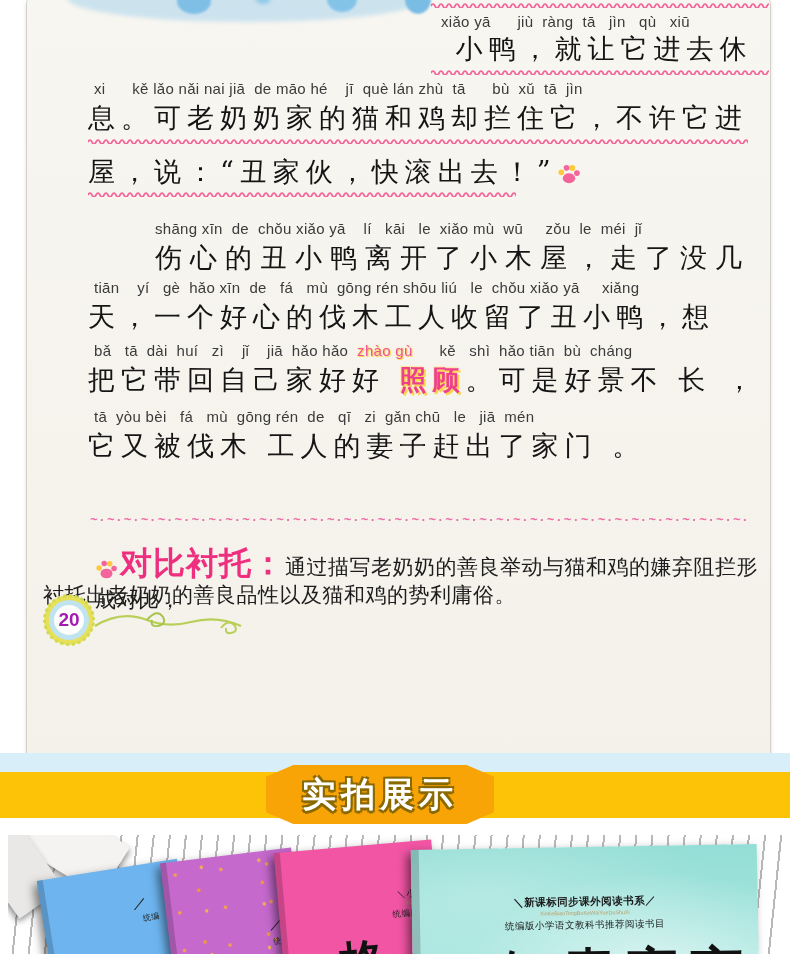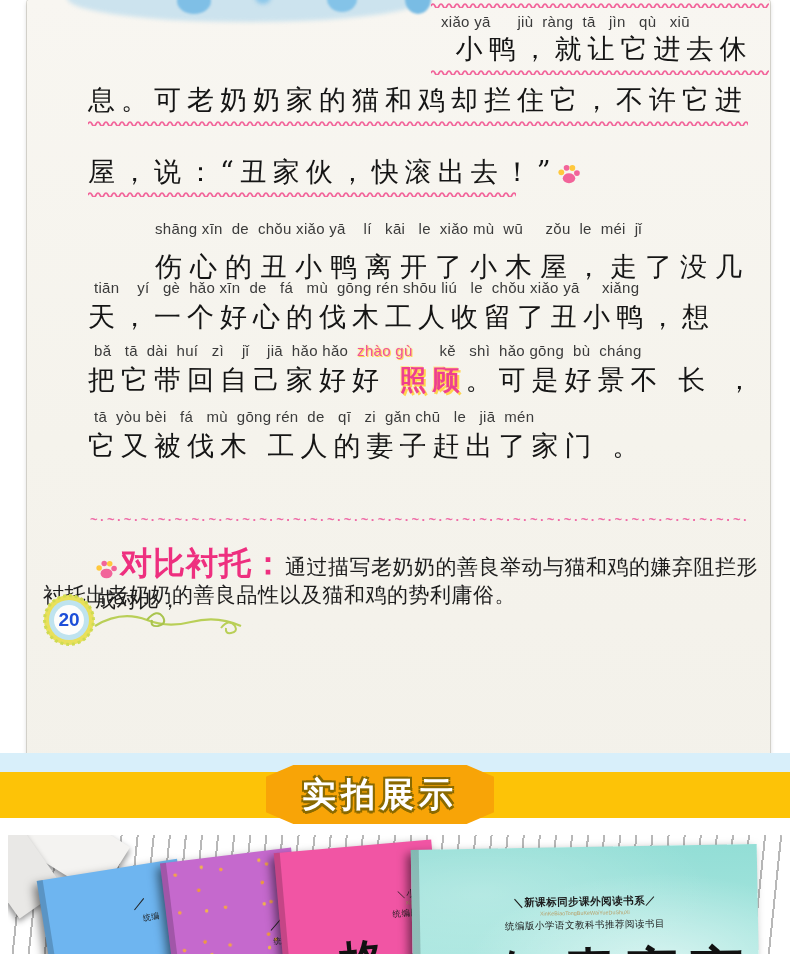--- a/index.html
+++ b/index.html
@@ -23,21 +23,21 @@
   
   #divider{position:absolute;left:63px;top:512px;width:656px;height:16px;overflow:hidden;
            color:#ef6ba6;font-size:13px;letter-spacing:2.5px;white-space:nowrap;font-weight:bold;}
   
   .note-head{font-family:Liberation Serif, serif;font-size:32px;font-weight:bold;color:#ee2f7f;letter-spacing:1px;}
   .note-body{font-family:"DejaVu Serif",serif;font-size:21px;color:#1d1d1d;letter-spacing:.5px;}
   
   #badge20{position:absolute;left:22px;top:600px;width:40px;height:40px;border-radius:50%;
            background:#bfe3ef;box-shadow:0 0 0 5px #e9e05a;outline:3px dotted #cfdb52;outline-offset:3px;}
   #badge20 .inner{position:absolute;left:5px;top:5px;width:30px;height:30px;border-radius:50%;background:#fdfdfb;
-           display:flex;align-items:center;justify-content:center;font-size:19px;font-weight:bold;color:#1d4ed8;}
+           display:flex;align-items:center;justify-content:center;font-size:19px;font-weight:bold;color:#a21caf;}
   
   #strip-blue{position:absolute;left:0;top:753px;width:790px;height:19px;background:#d8effa;}
   #band-yellow{position:absolute;left:0;top:772px;width:790px;height:46px;background:#fdc307;}
   #banner-badge{position:absolute;left:266px;top:765px;width:228px;height:59px;background:#f8a407;
       clip-path:polygon(12% 0,88% 0,100% 20%,100% 80%,88% 100%,12% 100%,0 80%,0 20%);
       display:flex;align-items:center;justify-content:center;}
   #banner-badge .txt{font-family:"DejaVu Sans",sans-serif;font-size:34px;font-weight:bold;color:#fff;
       letter-spacing:5px;text-shadow:2px 2px 0 #8a6a00,-2px 2px 0 #8a6a00,2px -2px 0 #8a6a00,
       -2px -2px 0 #8a6a00,0 3px 0 #8a6a00;}
   
@@ -82,47 +82,48 @@
         <path stroke="#f2649a" stroke-width="1.7" fill="none" d="M0 5 q2 -4 4 0 t4 0 q2 -4 4 0 t4 0 q2 -4 4 0 t4 0 q2 -4 4 0 t4 0 q2 -4 4 0 t4 0 q2 -4 4 0 t4 0 q2 -4 4 0 t4 0 q2 -4 4 0 t4 0 q2 -4 4 0 t4 0 q2 -4 4 0 t4 0 q2 -4 4 0 t4 0 q2 -4 4 0 t4 0 q2 -4 4 0 t4 0 q2 -4 4 0 t4 0 q2 -4 4 0 t4 0 q2 -4 4 0 t4 0 q2 -4 4 0 t4 0 q2 -4 4 0 t4 0 q2 -4 4 0 t4 0 q2 -4 4 0 t4 0 q2 -4 4 0 t4 0 q2 -4 4 0 t4 0 q2 -4 4 0 t4 0 q2 -4 4 0 t4 0 q2 -4 4 0 t4 0 q2 -4 4 0 t4 0 q2 -4 4 0 t4 0 q2 -4 4 0 t4 0 q2 -4 4 0 t4 0 q2 -4 4 0 t4 0 q2 -4 4 0 t4 0 q2 -4 4 0 t4 0 q2 -4 4 0 t4 0 q2 -4 4 0 t4 0 q2 -4 4 0 t4 0 q2 -4 4 0 t4 0 q2 -4 4 0 t4 0 q2 -4 4 0 t4 0 q2 -4 4 0 t4 0 q2 -4 4 0 t4 0 q2 -4 4 0 t4 0 q2 -4 4 0 t4 0 q2 -4 4 0 t4 0"></path>
       </svg>
     <div class="pinyin" style="margin:5px 0 1px 10px;">xiǎo yā      jiù  ràng  tā   jìn   qù   xiū</div>
     <div class="hanzi" style="margin-left:8px;">小鸭，就让它进去休</div>
     <svg class="wavy" style="margin-top:3px;" width="338" height="7">
         <path stroke="#f2649a" stroke-width="1.7" fill="none" d="M0 5 q2 -4 4 0 t4 0 q2 -4 4 0 t4 0 q2 -4 4 0 t4 0 q2 -4 4 0 t4 0 q2 -4 4 0 t4 0 q2 -4 4 0 t4 0 q2 -4 4 0 t4 0 q2 -4 4 0 t4 0 q2 -4 4 0 t4 0 q2 -4 4 0 t4 0 q2 -4 4 0 t4 0 q2 -4 4 0 t4 0 q2 -4 4 0 t4 0 q2 -4 4 0 t4 0 q2 -4 4 0 t4 0 q2 -4 4 0 t4 0 q2 -4 4 0 t4 0 q2 -4 4 0 t4 0 q2 -4 4 0 t4 0 q2 -4 4 0 t4 0 q2 -4 4 0 t4 0 q2 -4 4 0 t4 0 q2 -4 4 0 t4 0 q2 -4 4 0 t4 0 q2 -4 4 0 t4 0 q2 -4 4 0 t4 0 q2 -4 4 0 t4 0 q2 -4 4 0 t4 0 q2 -4 4 0 t4 0 q2 -4 4 0 t4 0 q2 -4 4 0 t4 0 q2 -4 4 0 t4 0 q2 -4 4 0 t4 0 q2 -4 4 0 t4 0 q2 -4 4 0 t4 0 q2 -4 4 0 t4 0 q2 -4 4 0 t4 0 q2 -4 4 0 t4 0 q2 -4 4 0 t4 0 q2 -4 4 0 t4 0 q2 -4 4 0 t4 0 q2 -4 4 0 t4 0 q2 -4 4 0 t4 0"></path>
       </svg>
   </div>
 
   <div class="line" style="left:61px;top:80px;">
+    <div class="pinyin" style="margin-left:6px;">xi      kě lǎo nǎi nai jiā  de māo hé    jī  què lán zhù  tā      bù  xǔ  tā  jìn</div>
     <div class="hanzi" style="margin-top:3px;">息。可老奶奶家的猫和鸡却拦住它，不许它进</div>
     <svg class="wavy" style="margin-top:3px;" width="660" height="7">
         <path stroke="#f2649a" stroke-width="1.7" fill="none" d="M0 5 q2 -4 4 0 t4 0 q2 -4 4 0 t4 0 q2 -4 4 0 t4 0 q2 -4 4 0 t4 0 q2 -4 4 0 t4 0 q2 -4 4 0 t4 0 q2 -4 4 0 t4 0 q2 -4 4 0 t4 0 q2 -4 4 0 t4 0 q2 -4 4 0 t4 0 q2 -4 4 0 t4 0 q2 -4 4 0 t4 0 q2 -4 4 0 t4 0 q2 -4 4 0 t4 0 q2 -4 4 0 t4 0 q2 -4 4 0 t4 0 q2 -4 4 0 t4 0 q2 -4 4 0 t4 0 q2 -4 4 0 t4 0 q2 -4 4 0 t4 0 q2 -4 4 0 t4 0 q2 -4 4 0 t4 0 q2 -4 4 0 t4 0 q2 -4 4 0 t4 0 q2 -4 4 0 t4 0 q2 -4 4 0 t4 0 q2 -4 4 0 t4 0 q2 -4 4 0 t4 0 q2 -4 4 0 t4 0 q2 -4 4 0 t4 0 q2 -4 4 0 t4 0 q2 -4 4 0 t4 0 q2 -4 4 0 t4 0 q2 -4 4 0 t4 0 q2 -4 4 0 t4 0 q2 -4 4 0 t4 0 q2 -4 4 0 t4 0 q2 -4 4 0 t4 0 q2 -4 4 0 t4 0 q2 -4 4 0 t4 0 q2 -4 4 0 t4 0 q2 -4 4 0 t4 0 q2 -4 4 0 t4 0 q2 -4 4 0 t4 0 q2 -4 4 0 t4 0 q2 -4 4 0 t4 0 q2 -4 4 0 t4 0 q2 -4 4 0 t4 0 q2 -4 4 0 t4 0 q2 -4 4 0 t4 0 q2 -4 4 0 t4 0 q2 -4 4 0 t4 0 q2 -4 4 0 t4 0 q2 -4 4 0 t4 0 q2 -4 4 0 t4 0 q2 -4 4 0 t4 0 q2 -4 4 0 t4 0 q2 -4 4 0 t4 0 q2 -4 4 0 t4 0 q2 -4 4 0 t4 0 q2 -4 4 0 t4 0 q2 -4 4 0 t4 0 q2 -4 4 0 t4 0 q2 -4 4 0 t4 0 q2 -4 4 0 t4 0 q2 -4 4 0 t4 0 q2 -4 4 0 t4 0 q2 -4 4 0 t4 0 q2 -4 4 0 t4 0 q2 -4 4 0 t4 0 q2 -4 4 0 t4 0 q2 -4 4 0 t4 0 q2 -4 4 0 t4 0 q2 -4 4 0 t4 0 q2 -4 4 0 t4 0 q2 -4 4 0 t4 0 q2 -4 4 0 t4 0 q2 -4 4 0 t4 0 q2 -4 4 0 t4 0 q2 -4 4 0 t4 0 q2 -4 4 0 t4 0 q2 -4 4 0 t4 0 q2 -4 4 0 t4 0"></path>
       </svg>
   </div>
 
   <div class="line" style="left:61px;top:152px;">
     <div class="hanzi" style="margin-top:3px;"><span>屋，说：“丑家伙，快滚出去！”</span><svg class="paw" width="24" height="24" viewBox="0 0 20 20">
           <use href="#paw"></use>
         </svg></div>
     <svg class="wavy" style="margin-top:2px;" width="428" height="7">
         <path stroke="#f2649a" stroke-width="1.7" fill="none" d="M0 5 q2 -4 4 0 t4 0 q2 -4 4 0 t4 0 q2 -4 4 0 t4 0 q2 -4 4 0 t4 0 q2 -4 4 0 t4 0 q2 -4 4 0 t4 0 q2 -4 4 0 t4 0 q2 -4 4 0 t4 0 q2 -4 4 0 t4 0 q2 -4 4 0 t4 0 q2 -4 4 0 t4 0 q2 -4 4 0 t4 0 q2 -4 4 0 t4 0 q2 -4 4 0 t4 0 q2 -4 4 0 t4 0 q2 -4 4 0 t4 0 q2 -4 4 0 t4 0 q2 -4 4 0 t4 0 q2 -4 4 0 t4 0 q2 -4 4 0 t4 0 q2 -4 4 0 t4 0 q2 -4 4 0 t4 0 q2 -4 4 0 t4 0 q2 -4 4 0 t4 0 q2 -4 4 0 t4 0 q2 -4 4 0 t4 0 q2 -4 4 0 t4 0 q2 -4 4 0 t4 0 q2 -4 4 0 t4 0 q2 -4 4 0 t4 0 q2 -4 4 0 t4 0 q2 -4 4 0 t4 0 q2 -4 4 0 t4 0 q2 -4 4 0 t4 0 q2 -4 4 0 t4 0 q2 -4 4 0 t4 0 q2 -4 4 0 t4 0 q2 -4 4 0 t4 0 q2 -4 4 0 t4 0 q2 -4 4 0 t4 0 q2 -4 4 0 t4 0 q2 -4 4 0 t4 0 q2 -4 4 0 t4 0 q2 -4 4 0 t4 0 q2 -4 4 0 t4 0 q2 -4 4 0 t4 0 q2 -4 4 0 t4 0 q2 -4 4 0 t4 0 q2 -4 4 0 t4 0 q2 -4 4 0 t4 0 q2 -4 4 0 t4 0 q2 -4 4 0 t4 0 q2 -4 4 0 t4 0 q2 -4 4 0 t4 0"></path>
       </svg>
   </div>
 
   <div class="line" style="left:128px;top:220px;">
     <div class="pinyin">shāng xīn  de  chǒu xiǎo yā    lí   kāi   le  xiǎo mù  wū     zǒu  le  méi  jǐ</div>
-    <div class="hanzi" style="margin-top:12px;letter-spacing:8px;">伤心的丑小鸭离开了小木屋，走了没几</div>
+    <div class="hanzi" style="margin-top:3px;letter-spacing:8px;">伤心的丑小鸭离开了小木屋，走了没几</div>
   </div>
 
   <div class="line" style="left:61px;top:279px;">
     <div class="pinyin" style="margin-left:6px;">tiān    yí   gè  hǎo xīn  de   fá   mù  gōng rén shōu liú   le  chǒu xiǎo yā     xiǎng</div>
     <div class="hanzi" style="margin-top:3px;">天，一个好心的伐木工人收留了丑小鸭，想</div>
   </div>
 
   <div class="line" style="left:61px;top:342px;">
-    <div class="pinyin" style="margin-left:6px;"><span>bǎ   tā  dài  huí   zì    jǐ    jiā  hǎo hǎo  </span><span class="hl-py">zhào gù</span><span>      kě   shì  hǎo gōng  bù  cháng</span></div>
+    <div class="pinyin" style="margin-left:6px;"><span>bǎ   tā  dài  huí   zì    jǐ    jiā  hǎo hǎo  </span><span class="hl-py">zhào gù</span><span>      kě   shì  hǎo tiān  bù  cháng</span></div>
     <div class="hanzi" style="margin-top:3px;"><span>把它带回自己家好好 </span><span class="hl-hz">照顾</span><span>。可是好景不 长 ，</span></div>
   </div>
 
   <div class="line" style="left:61px;top:408px;">
     <div class="pinyin" style="margin-left:6px;">tā  yòu bèi   fá   mù  gōng rén  de   qī   zi  gǎn chū   le   jiā  mén</div>
     <div class="hanzi" style="margin-top:3px;">它又被伐木 工人的妻子赶出了家门 。</div>
   </div>
 
   <div id="divider">~·~·~·~·~·~·~·~·~·~·~·~·~·~·~·~·~·~·~·~·~·~·~·~·~·~·~·~·~·~·~·~·~·~·~·~·~·~·~·~·~·~·~·~·~·~·~·~·~·~·~·~·~·~·~·~·~·~·~·~·~·~·~·~·~·~·~·~·~·~·</div>
 

